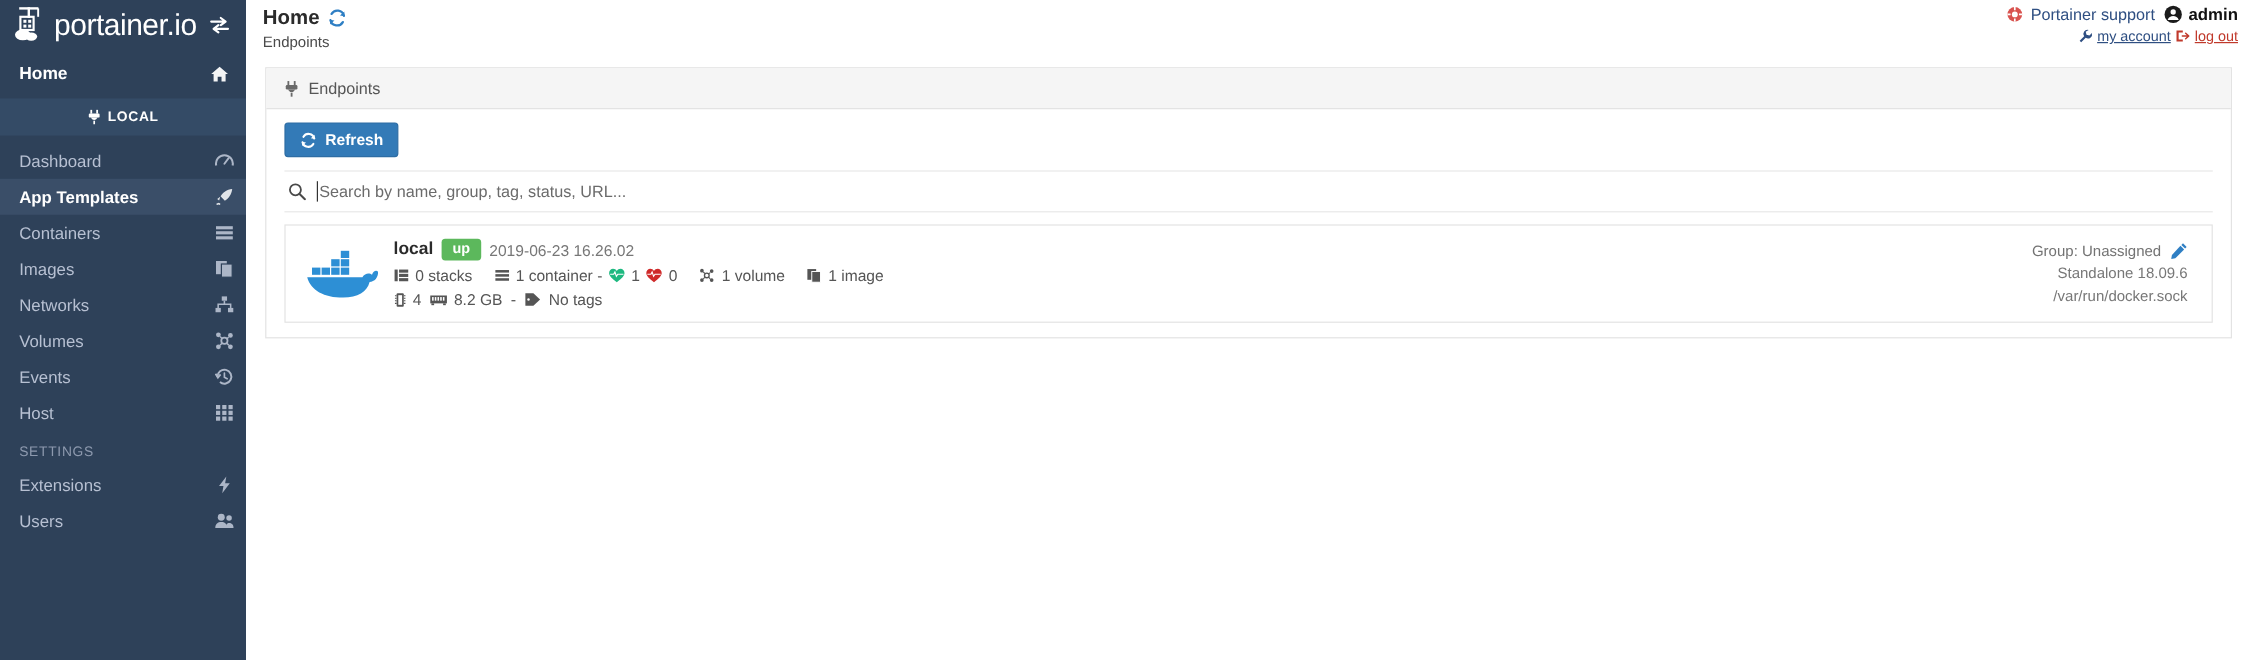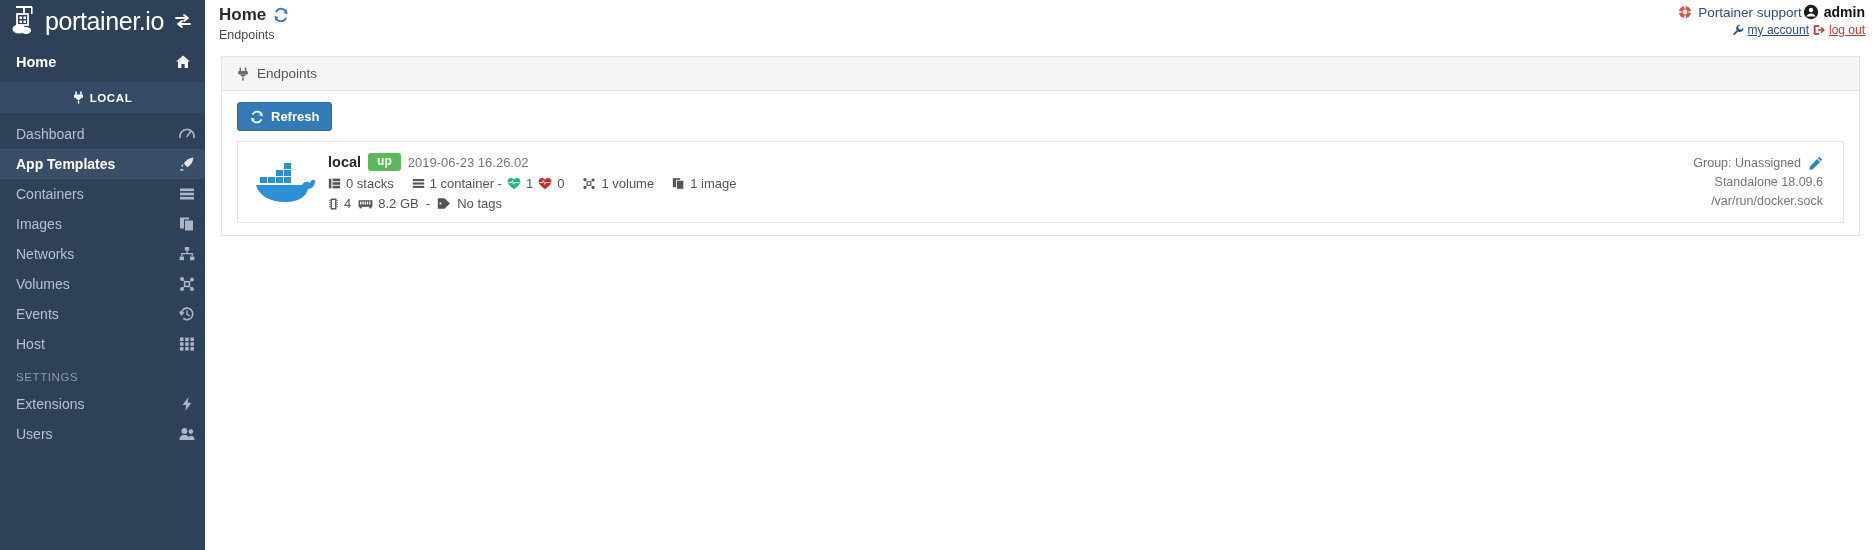--- a/index.html
+++ b/index.html
@@ -76,21 +76,21 @@
     font-size: 17px; font-weight: 700; color: #2b2b2b;
     display: flex; align-items: center; gap: 7px; line-height: 1.1;
     margin-top: 2px;
   }
   .page-sub { font-size: 12.5px; color: #4a4a4a; margin-top: 3px; }
   .topright {
     position: absolute; right: 8px; top: 4px;
     text-align: right;
   }
   .tr-line1 {
-    display: flex; align-items: center; justify-content: flex-end; gap: 1px;
+    display: flex; align-items: center; justify-content: flex-end; gap: 7px;
     font-size: 13.5px; color: #2f4f82;
   }
   .tr-support { display: flex; align-items: center; gap: 6px; color: #2f4f82; cursor: pointer; }
   .tr-user { display: flex; align-items: center; gap: 5px; color: #111111; font-weight: 600; font-size: 14px; }
   .tr-line2 {
     display: flex; align-items: center; justify-content: flex-end; gap: 4px;
     font-size: 12px; margin-top: 3px;
   }
   .tr-link { display: flex; align-items: center; gap: 4px; color: #2f4f82; text-decoration: underline; cursor: pointer; }
   .tr-link.logout { color: #c0392b; }
@@ -429,20 +429,29 @@
               <svg width="14" height="14" viewBox="0 0 16 16">
                 <path d="M13.6 6.2 A5.6 5.6 0 0 0 3.3 4.6" fill="none" stroke="#ffffff" stroke-width="2" stroke-linecap="round"></path>
                 <path d="M2.4 9.8 A5.6 5.6 0 0 0 12.7 11.4" fill="none" stroke="#ffffff" stroke-width="2" stroke-linecap="round"></path>
                 <path d="M13.9 2.6 L14.1 6.6 L10.3 6" fill="#ffffff"></path>
                 <path d="M2.1 13.4 L1.9 9.4 L5.7 10" fill="#ffffff"></path>
               </svg>
             </span>
             <span>Refresh</span>
           </div>
 
+          <div class="search-row">
+            <span>
+              <svg width="15" height="15" viewBox="0 0 16 16">
+                  <circle cx="6.6" cy="6.6" r="4.9" fill="none" stroke="#4a4a4a" stroke-width="1.6"></circle>
+                  <path d="M10.3 10.3 L15 15" stroke="#4a4a4a" stroke-width="1.8" stroke-linecap="round"></path>
+                </svg>
+            </span>
+            <input class="search-input" type="text" placeholder="Search by name, group, tag, status, URL..." style="">
+          </div>
 
           <div class="ep-list">
             <div class="ep-card">
 
               <div class="ep-logo">
                 <svg width="62" height="46" viewBox="0 0 62 46">
                   <rect x="14" y="18" width="7" height="6" fill="#2d8fd5"></rect>
                   <rect x="22" y="18" width="7" height="6" fill="#2d8fd5"></rect>
                   <rect x="30" y="18" width="7" height="6" fill="#2d8fd5"></rect>
                   <rect x="22" y="11" width="7" height="6" fill="#2d8fd5"></rect>

